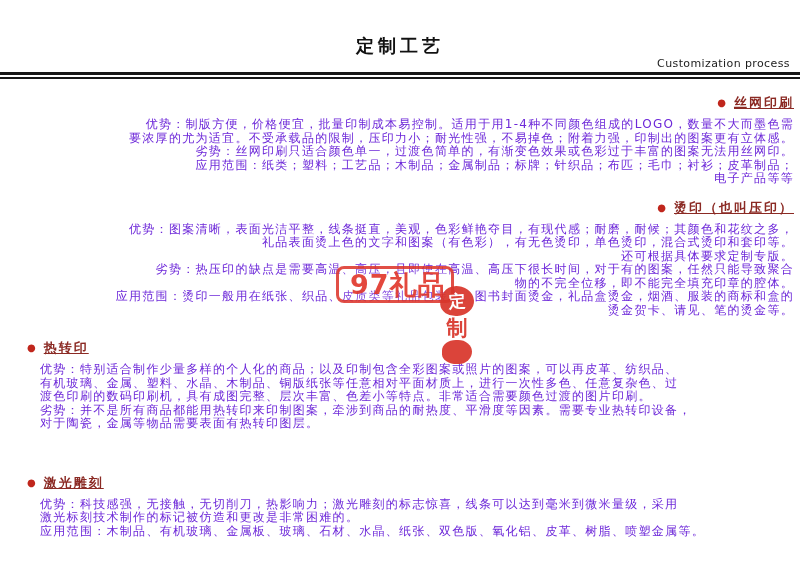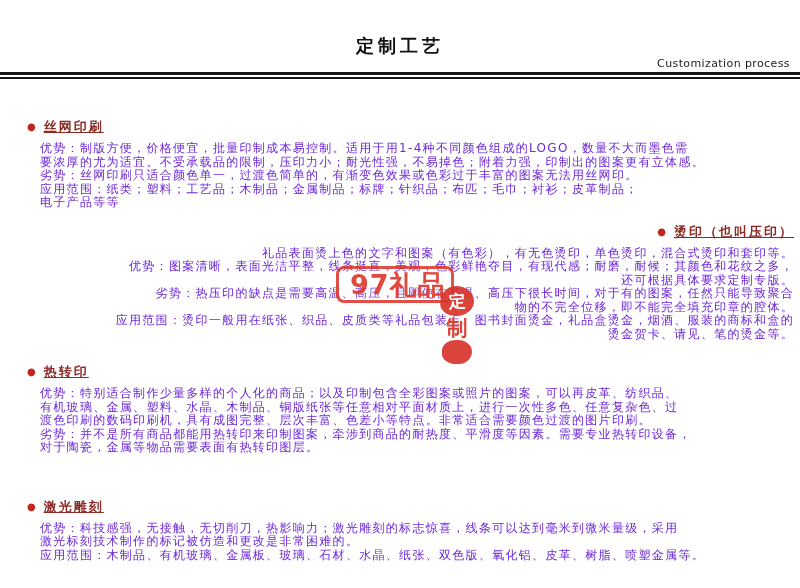--- a/index.html
+++ b/index.html
@@ -27,21 +27,21 @@
     letter-spacing:0.4px;
     line-height:13px;
     margin-top:1px;
   }
   .rule-thick { height:3px; background:#161616; margin-top:2px; }
   .rule-thin  { height:2px; background:#161616; margin-top:2px; }
 
   
   .main { padding-left:40px; padding-right:6px; }
   .section { margin-top:27px; }
-  .section:nth-of-type(1) { margin-top:40px; }
+  .section:nth-of-type(1) { margin-top:16px;text-align:right; }
   .section:nth-of-type(2) { margin-top:14px;text-align:right; }
   .section:nth-of-type(3) { margin-top:23px; }
   .section:nth-of-type(4) { margin-top:44px; }
   .section-title {
     margin:0;
     font-size:13px; font-weight:bold;
     letter-spacing:2px;
     line-height:16px;
     color:#8b2a24;
   }
@@ -131,22 +131,22 @@
           <div class="body-line">要浓厚的尤为适宜。不受承载品的限制，压印力小；耐光性强，不易掉色；附着力强，印制出的图案更有立体感。</div>
           <div class="body-line">劣势：丝网印刷只适合颜色单一，过渡色简单的，有渐变色效果或色彩过于丰富的图案无法用丝网印。</div>
           <div class="body-line">应用范围：纸类；塑料；工艺品；木制品；金属制品；标牌；针织品；布匹；毛巾；衬衫；皮革制品；</div>
           <div class="body-line">电子产品等等</div>
         </div>
     </div>
 
     <div class="section">
       <h3 class="section-title"><span class="bullet">●</span><span class="title-text">烫印（也叫压印）</span></h3>
       <div class="section-body">
+          <div class="body-line">优势：图案清晰，表面光洁平整，线条挺直，美观，色彩鲜艳夺目，有现代感；耐磨，耐候；其颜色和花纹之多，</div>
           <div class="body-line">礼品表面烫上色的文字和图案（有色彩），有无色烫印，单色烫印，混合式烫印和套印等。</div>
-          <div class="body-line">优势：图案清晰，表面光洁平整，线条挺直，美观，色彩鲜艳夺目，有现代感；耐磨，耐候；其颜色和花纹之多，</div>
           <div class="body-line">还可根据具体要求定制专版。</div>
           <div class="body-line">劣势：热压印的缺点是需要高温、高压，且即使在高温、高压下很长时间，对于有的图案，任然只能导致聚合</div>
           <div class="body-line">物的不完全位移，即不能完全填充印章的腔体。</div>
           <div class="body-line">应用范围：烫印一般用在纸张、织品、皮质类等礼品包装上。图书封面烫金，礼品盒烫金，烟酒、服装的商标和盒的</div>
           <div class="body-line">烫金贺卡、请见、笔的烫金等。</div>
         </div>
     </div>
 
     <div class="section">
       <h3 class="section-title"><span class="bullet">●</span><span class="title-text">热转印</span></h3>

